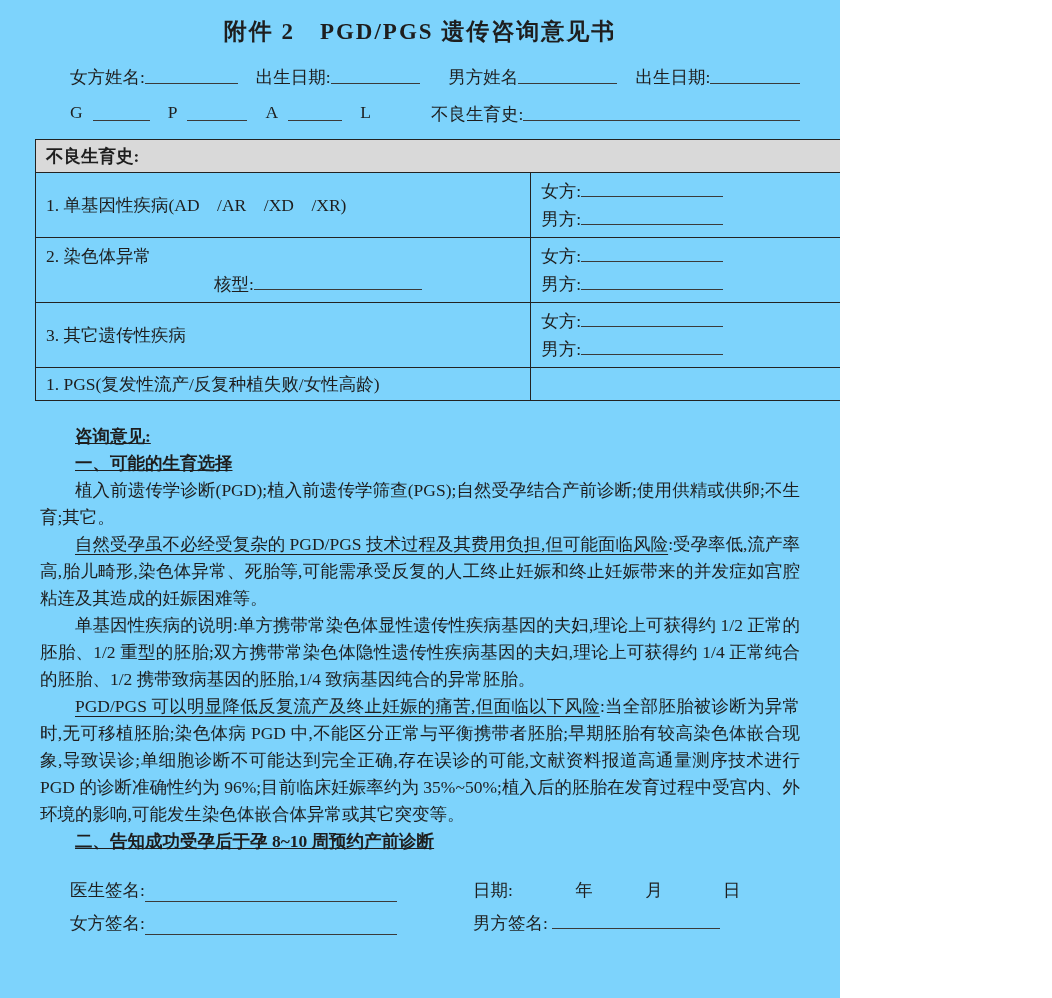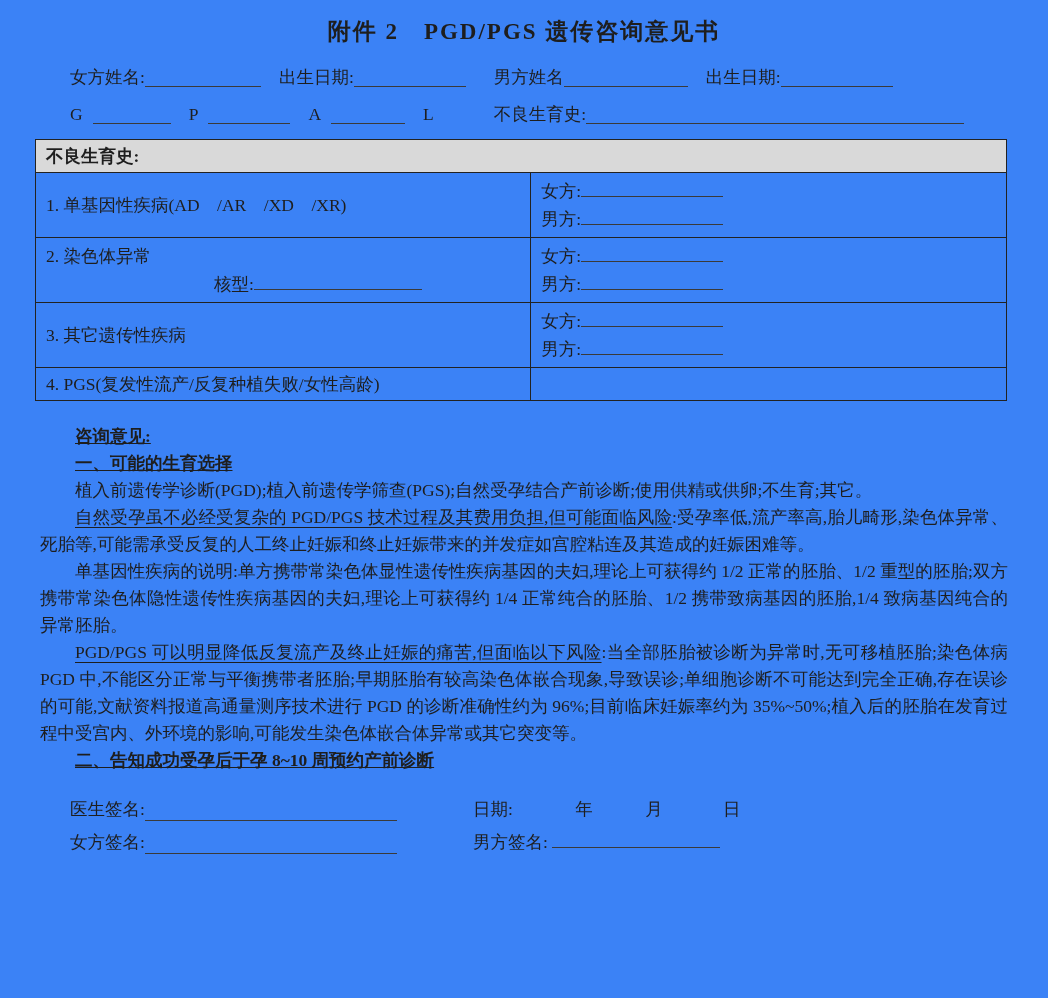--- a/index.html
+++ b/index.html
@@ -1,33 +1,33 @@
 <!DOCTYPE html>
 <html><head>
 <meta charset="utf-8">
 <style>
   html,body{margin:0;padding:0;background:#ffffff;}
   .page{
     position:relative;
-    width:1048px;height:998px;
-    background:#3b82f6;
+    width:840px;height:998px;
+    background:#7dd3fc;
     color:#1e1e1e;
     font-family:"Liberation Serif","DejaVu Serif",serif;
     overflow:hidden;
     box-sizing:border-box;
   }
   .title{
     padding-top:16px;
     text-align:center;
     font-size:23px;
     font-weight:bold;
     letter-spacing:2px;
   }
   .hdr{margin:18px 40px 0 70px;font-size:17.5px;}
-  .hdr-row{display:flex;align-items:center;margin-bottom:13px;white-space:nowrap;}
+  .hdr-row{display:flex;align-items:flex-start;margin-bottom:13px;white-space:nowrap;}
   .lbl{flex:none;}
   .bl{
     display:inline-block;
     border-bottom:1.5px solid #3a3a3a;
     height:1.05em;
     vertical-align:baseline;
   }
   .gap10{width:10px;flex:none;} .gap18{width:18px;flex:none;}
   .gap28{width:28px;flex:none;} .gap60{width:60px;flex:none;}
 
@@ -158,21 +158,21 @@
         <div class="cell-line">
           <span>女方:</span><span class="bl" style="width:142px"></span>
         </div>
         <div class="cell-line">
           <span>男方:</span><span class="bl" style="width:142px"></span>
         </div>
       </td>
     </tr>
     <tr>
       <td class="lcell">
-        <span>4. PGS(复发性流产/反复种植失败/女性高龄)</span>
+        <span>1. PGS(复发性流产/反复种植失败/女性高龄)</span>
       </td>
       <td class="rcell"></td>
     </tr>
   </tbody>
     </table>
 
   <div class="bodytext">
     <p class="bold">咨询意见:</p>
     <p class="bold">一、可能的生育选择</p>
     <p>植入前遗传学诊断(PGD);植入前遗传学筛查(PGS);自然受孕结合产前诊断;使用供精或供卵;不生育;其它。</p>

